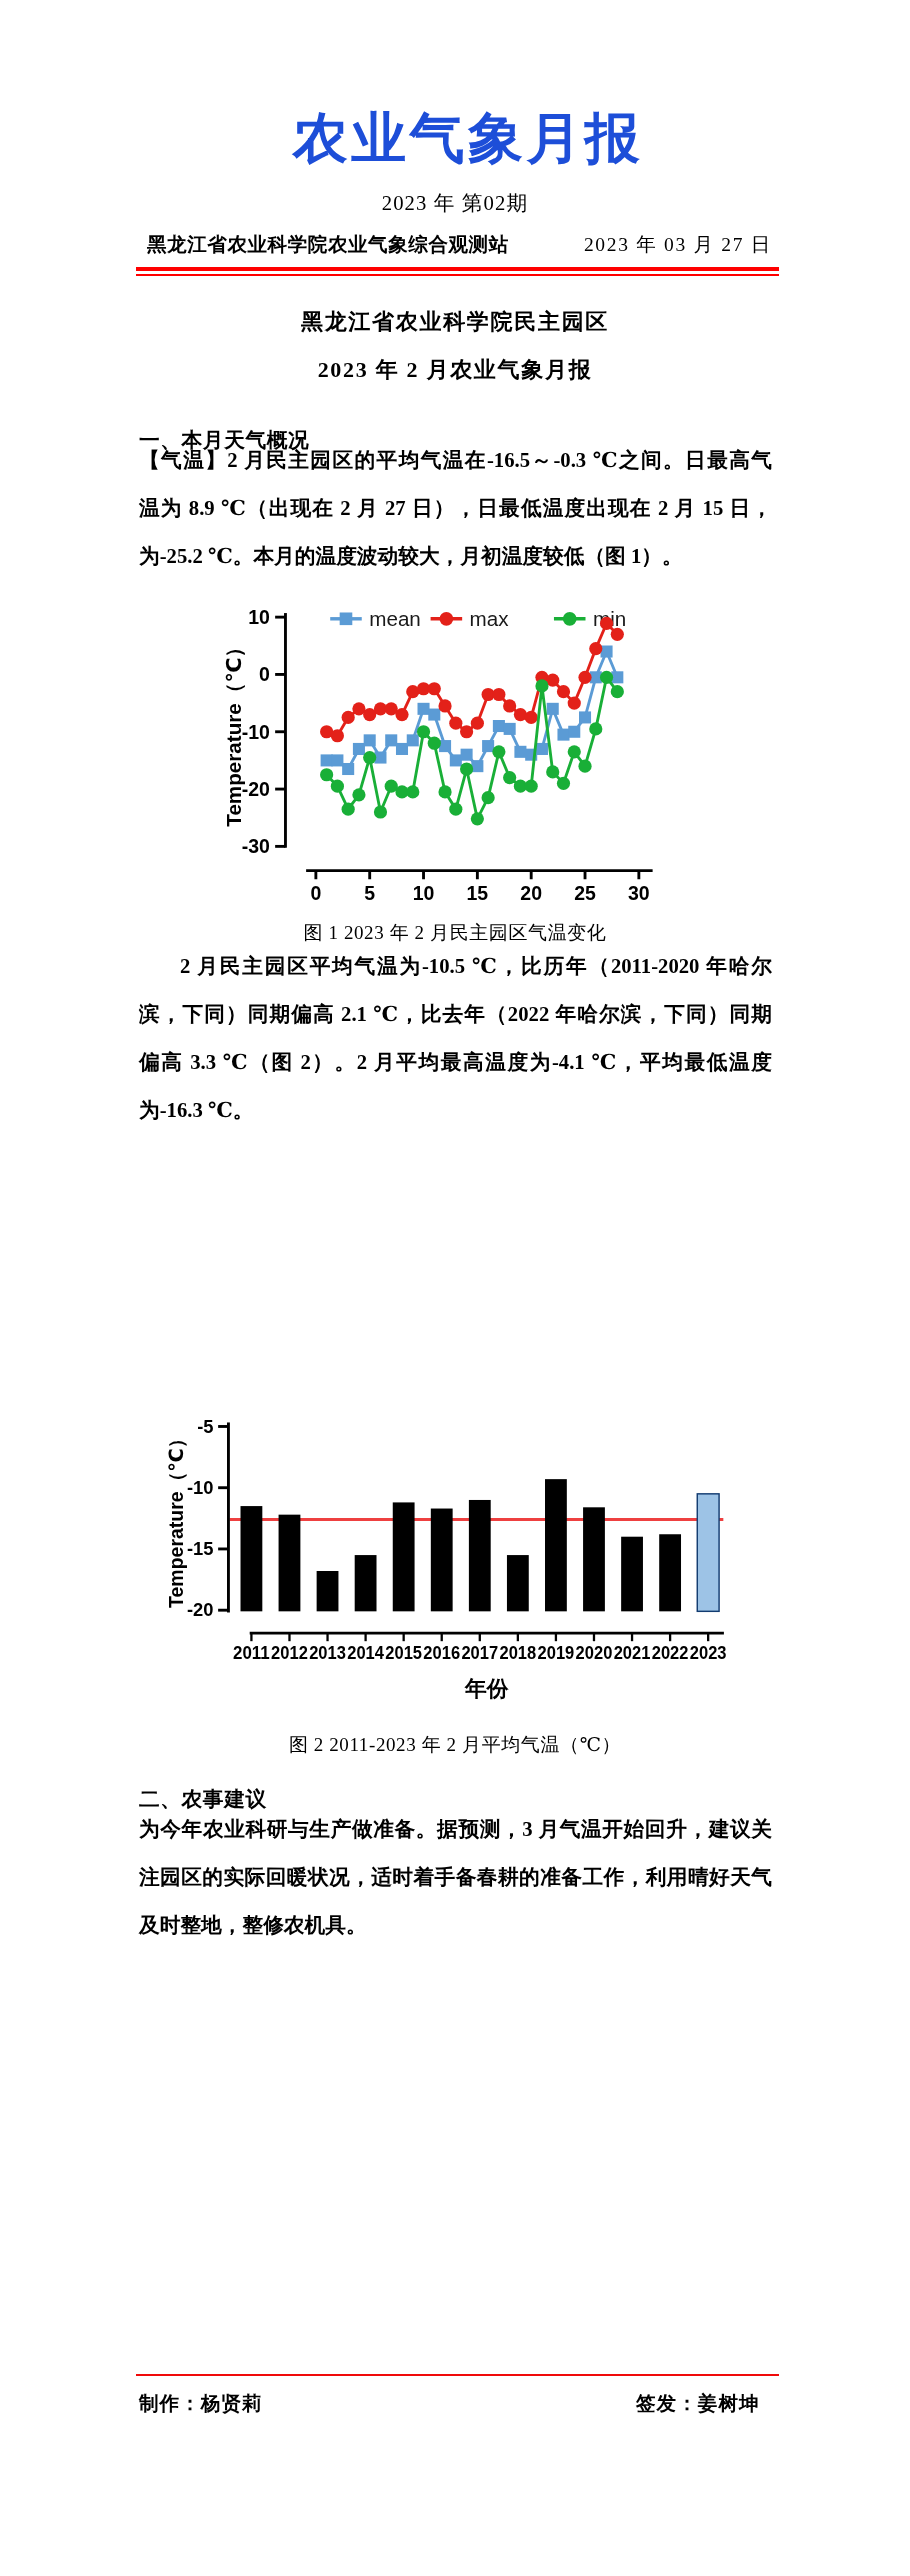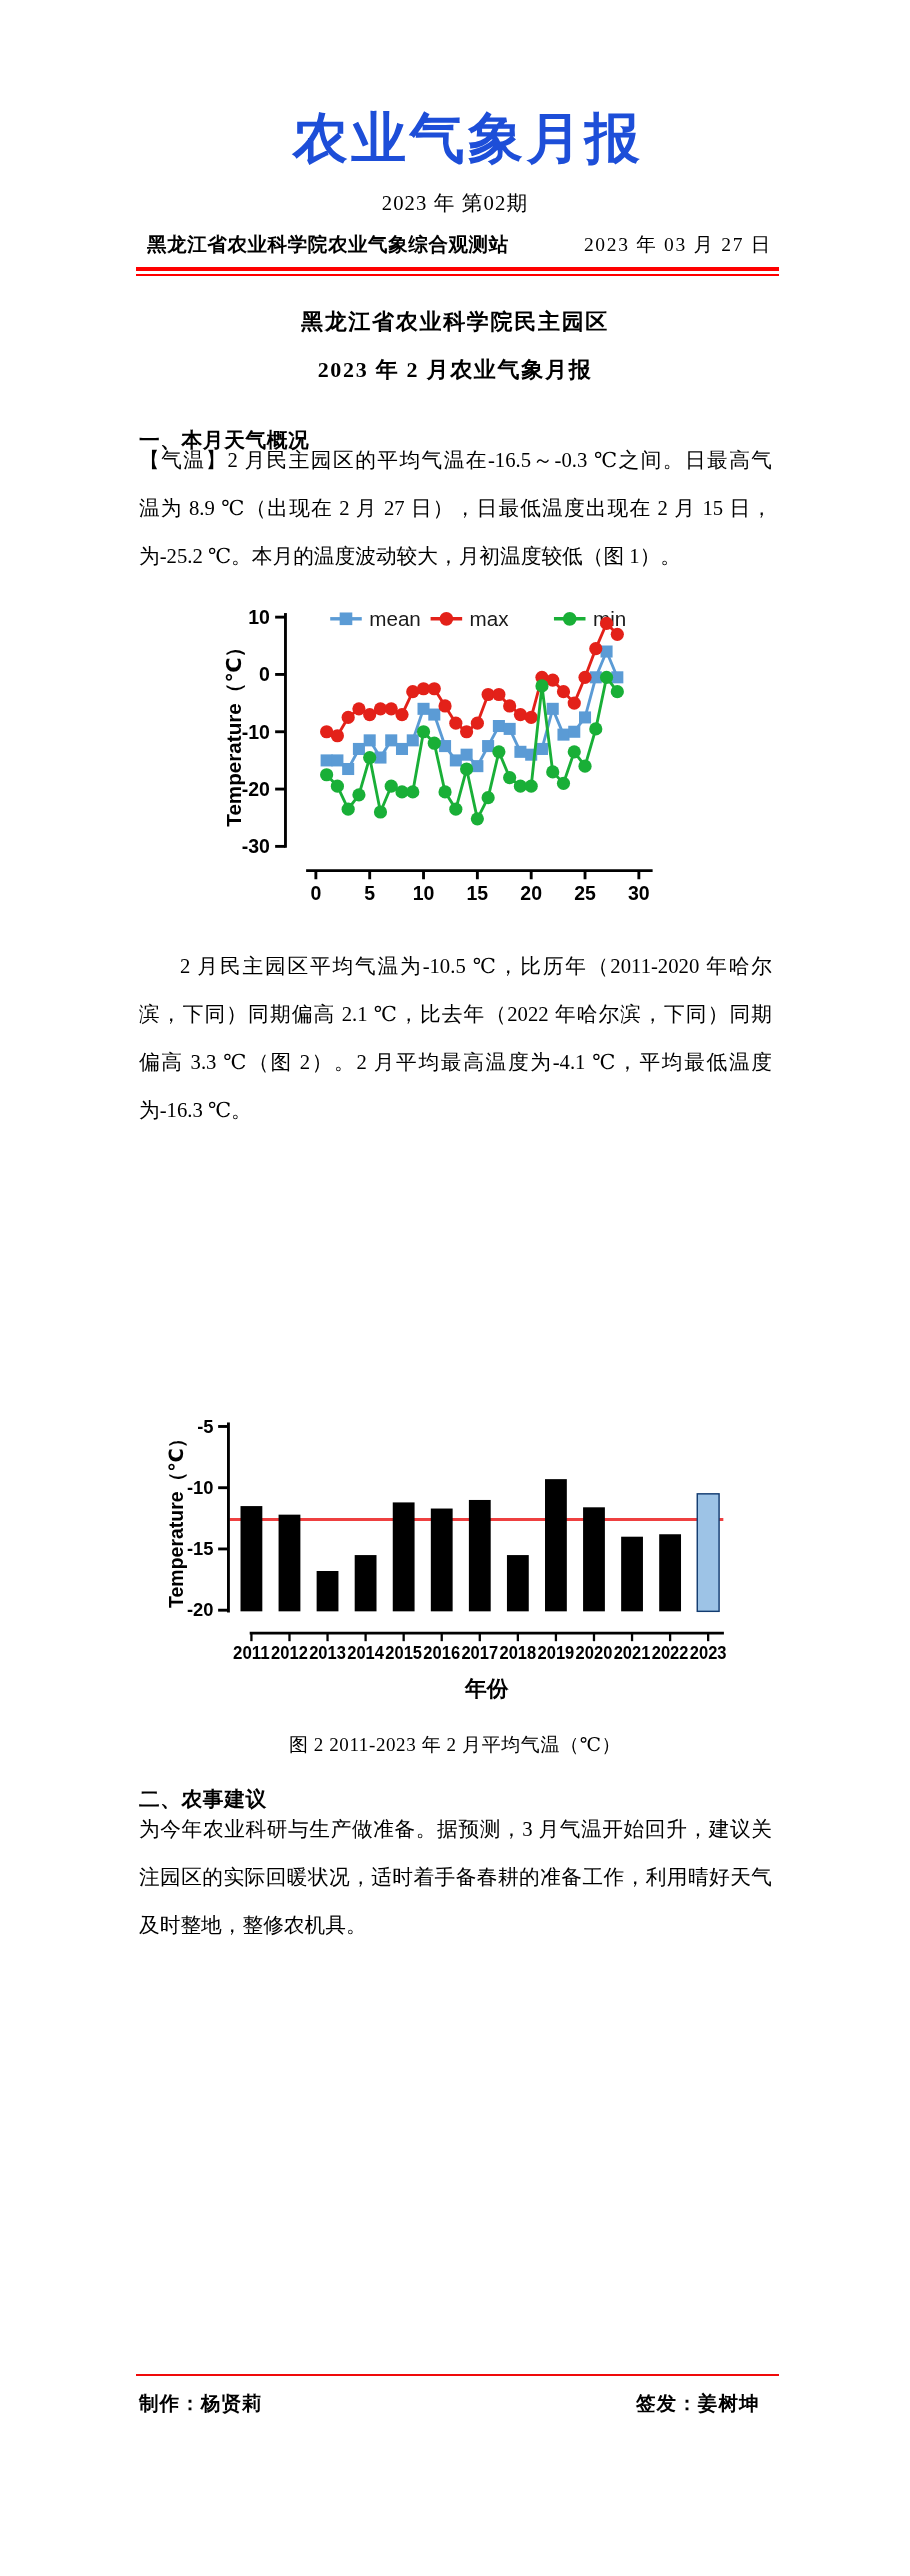--- a/index.html
+++ b/index.html
@@ -16,21 +16,21 @@
   }
   .issue-line{top:191px;font-size:20.7px;line-height:25px;letter-spacing:1.1px;}
   .station-row{top:231px;left:139px;width:633px;height:25px;}
   .station-name{position:absolute;left:8px;top:0;font-size:19.5px;font-weight:bold;letter-spacing:0.6px;}
   .issue-date{position:absolute;right:0;top:0;font-size:19.5px;letter-spacing:1.7px;}
   .rule-thick{left:136px;width:643px;height:4px;background:#ff0000;top:267px;}
   .rule-thin{left:136px;width:643px;height:1.7px;background:#ff0000;top:274px;}
   .doc-title{font-size:22px;line-height:26px;font-weight:600;letter-spacing:1.7px;}
   .h-sec{font-size:20.7px;line-height:25px;font-weight:bold;letter-spacing:0.6px;margin-top:20px;}
   .para{left:139px;width:633px;font-size:20.7px;line-height:48px;}
-  .para .ln{height:48px;}
+  .para .ln{height:48px;font-weight:bold;}
   .jline{text-align:justify;text-align-last:justify;}
   .indent{text-indent:41px;}
   .fig-caption{font-size:19px;line-height:23px;letter-spacing:0.6px;}
   .chart-box{background:transparent;}
   .footer-rule{left:136px;width:643px;height:2.3px;background:#f00a0a;top:2374px;}
   .footer-row{top:2390px;left:139px;width:633px;height:25px;font-size:19.5px;font-weight:600;}
   .footer-maker{position:absolute;left:0;top:0;letter-spacing:1.1px;}
   .footer-signer{position:absolute;left:497px;top:0;letter-spacing:1.1px;}
   svg text{font-family:"Liberation Sans","DejaVu Sans",sans-serif;}
 </style>
@@ -179,20 +179,21 @@
         <circle cx="554.1" cy="154.98" r="11.5" fill="#19af37"></circle>
         <circle cx="572.8666666666667" cy="304.83" r="11.5" fill="#19af37"></circle>
         <circle cx="591.6333333333333" cy="324.81" r="11.5" fill="#19af37"></circle>
         <circle cx="610.4" cy="269.865" r="11.5" fill="#19af37"></circle>
         <circle cx="629.1666666666667" cy="294.84000000000003" r="11.5" fill="#19af37"></circle>
         <circle cx="647.9333333333334" cy="229.905" r="11.5" fill="#19af37"></circle>
         <circle cx="666.7" cy="139.995" r="11.5" fill="#19af37"></circle>
         <circle cx="685.4666666666667" cy="164.97" r="11.5" fill="#19af37"></circle>
       </svg>
   </div>
+  <div class="abs center fig-caption" style="top:921px;">图 1 2023 年 2 月民主园区气温变化</div>
 
   <div class="abs para" style="top:942px;">
     <div class="ln jline indent">2 月民主园区平均气温为-10.5 ℃，比历年（2011-2020 年哈尔</div>
     <div class="ln jline">滨，下同）同期偏高 2.1 ℃，比去年（2022 年哈尔滨，下同）同期</div>
     <div class="ln jline">偏高 3.3 ℃（图 2）。2 月平均最高温度为-4.1 ℃，平均最低温度</div>
     <div class="ln">为-16.3 ℃。</div>
   </div>
 
   <div class="abs chart-box" style="left:132px;top:1388px;width:643px;height:333px;">
     <svg id="chart2-svg" width="643" height="333" viewBox="0 0 1120 580">

